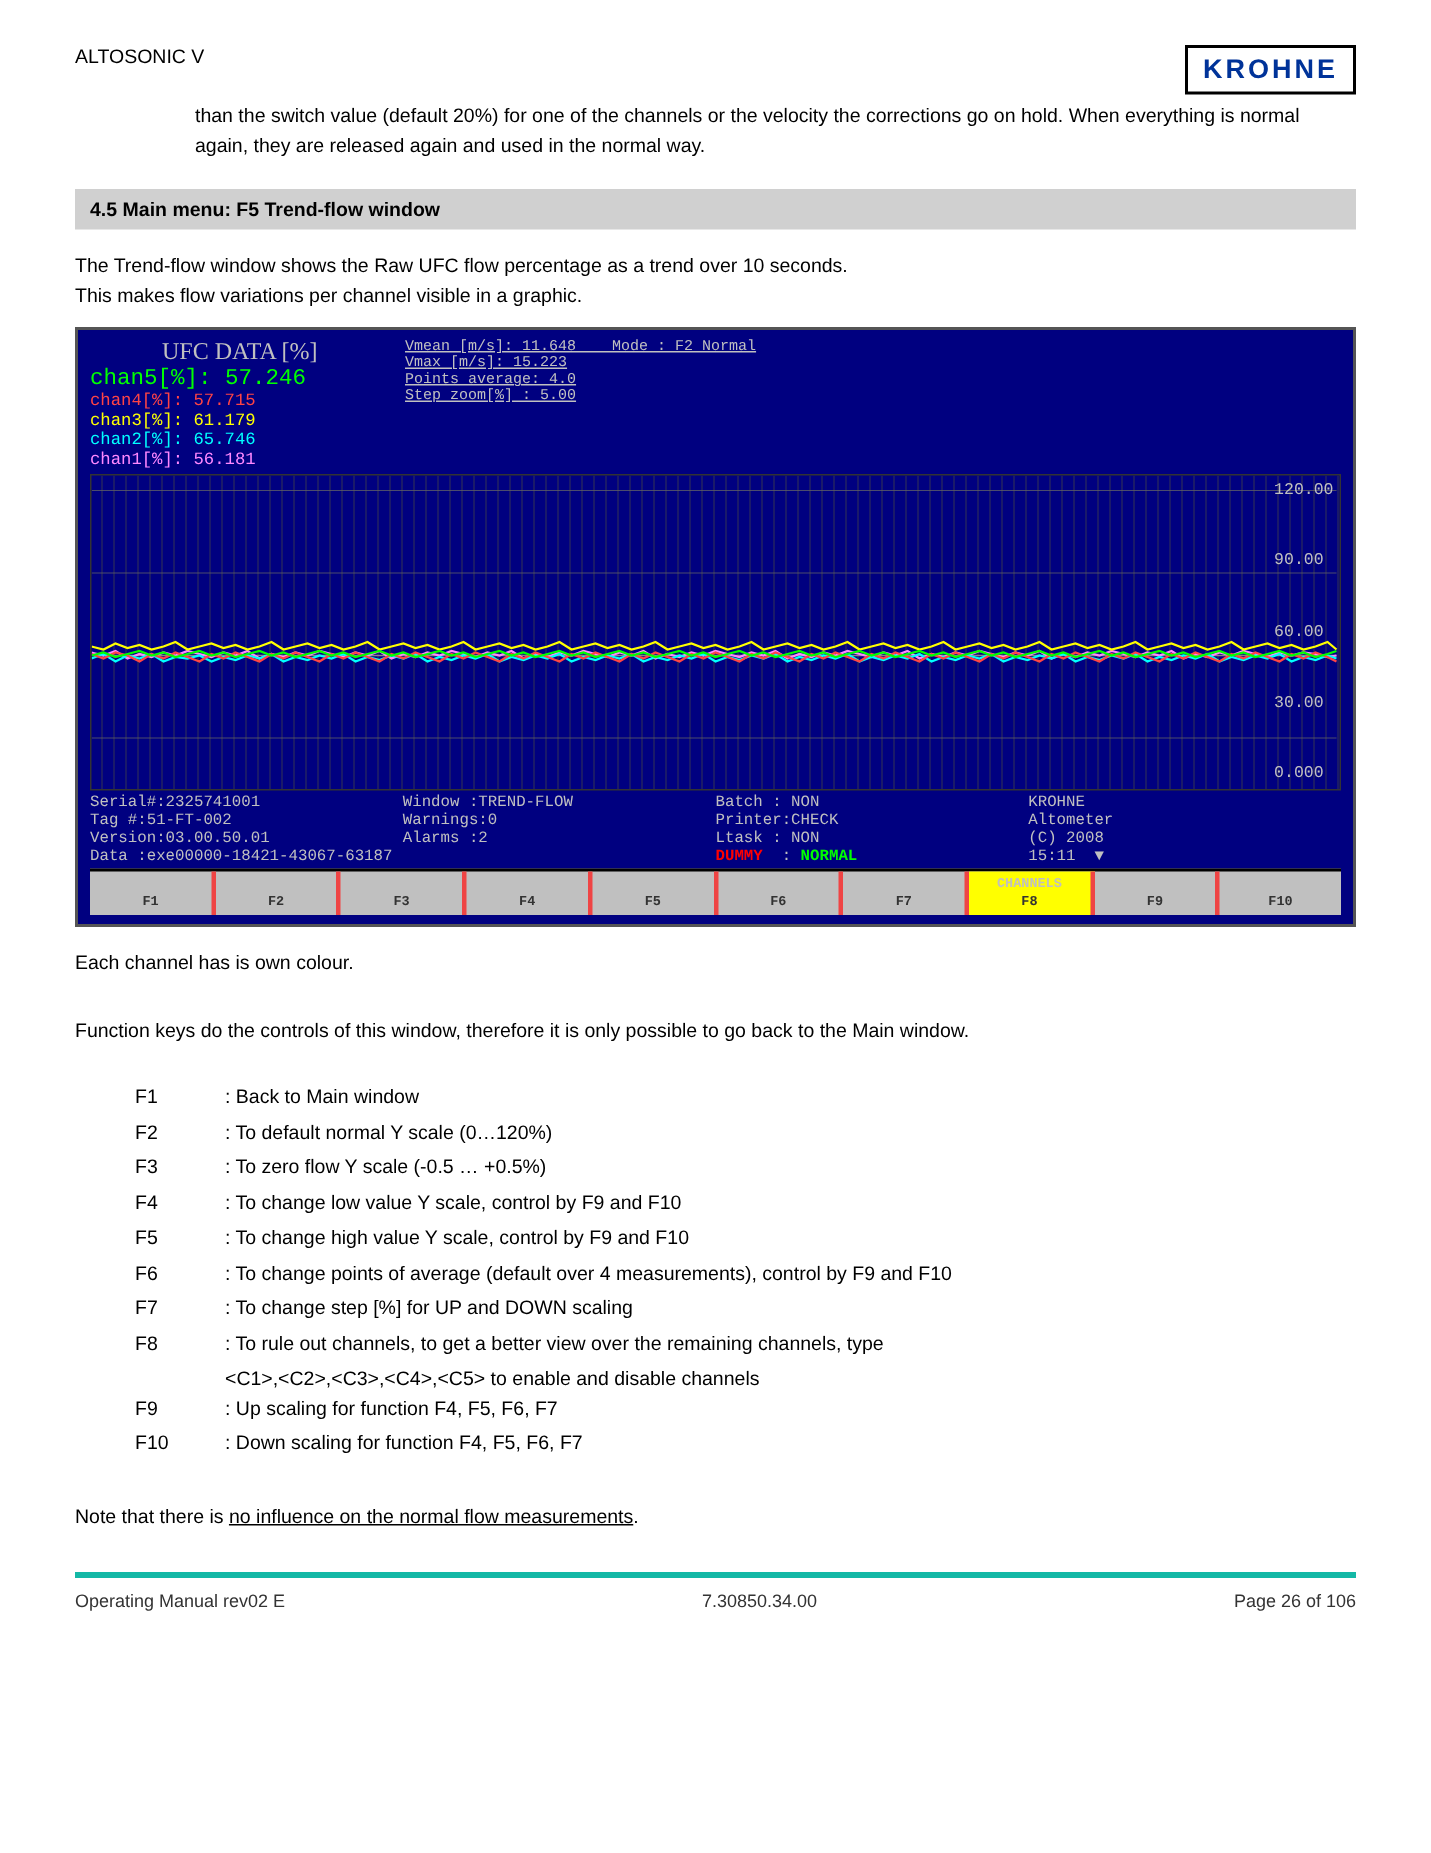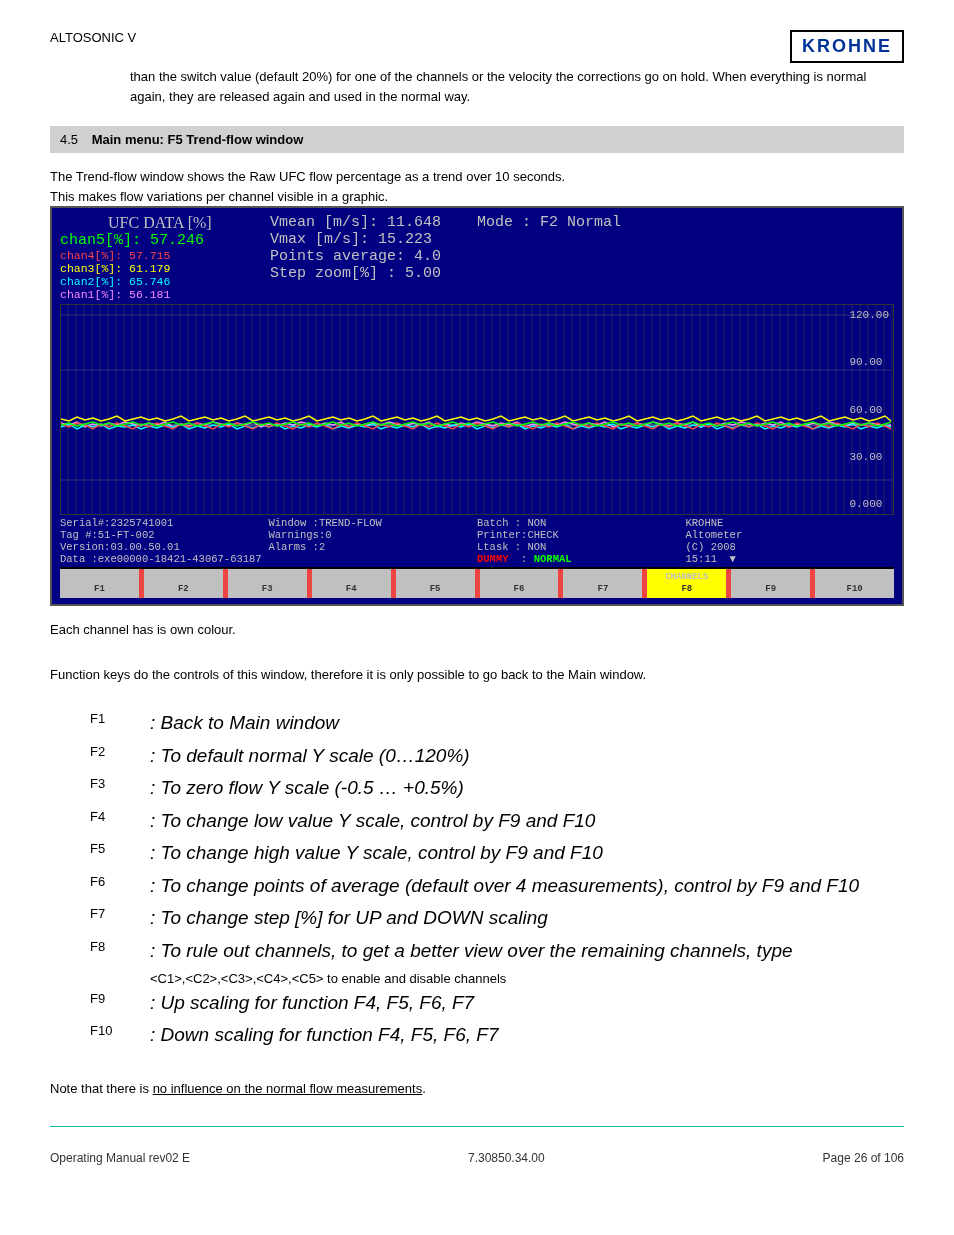--- a/index.html
+++ b/index.html
@@ -47,26 +47,25 @@
 
     
     .section-heading-bar {
       background: #d0d0d0;
       padding: 6px 10px;
       margin-bottom: 14px;
       font-weight: bold;
       font-size: 13px;
     }
     .section-number {
-      font-weight: normal;
-      margin-right: 10px;
+      font-weight: bold;
     }
 
     .section-intro {
-      margin-bottom: 0;
+      margin-bottom: 12px;
       font-size: 13px;
       line-height: 1.5;
     }
 
     
     .terminal {
       background: #000080;
       color: #c0c0c0;
       font-family: 'Courier New', monospace;
       font-size: 11.5px;
@@ -97,21 +96,21 @@
     
     .fkey-bar {
       background: #c0c0c0;
       display: flex;
       border-top: 2px solid #000;
     }
     .fkey {
       flex: 1;
       text-align: center;
       padding: 3px 2px;
-      border-right: 5px solid #ef4444;
+      border-right: 3px solid #ef4444;
       font-family: 'Courier New', monospace;
       font-size: 10px;
       font-weight: bold;
       line-height: 1.3;
     }
     .fkey:last-child { border-right: none; }
     .fkey .key-name { display: block; font-size: 9px; }
     .fkey .key-num { display: block; font-size: 9px; color: #333; }
     .fkey-highlight { background: #ffff00; }
 
@@ -133,40 +132,39 @@
       font-size: 13px;
       line-height: 1.5;
     }
     .fkey-item-key {
       width: 60px;
       flex-shrink: 0;
       font-size: 13px;
     }
     .fkey-item-desc {
       flex: 1;
-      font-size: 19px;
-      font-style: italic;
+      font-size: 13px;
     }
     .fkey-item-sub {
       margin-left: 60px;
       font-size: 13px;
       line-height: 1.5;
     }
 
     .note-text {
       font-size: 13px;
       margin-bottom: 20px;
     }
     .underline { text-decoration: underline; }
 
     
     .footer {
-      border-top: 1px solid #14b8a6;
+      border-top: 4px solid #14b8a6;
       margin-top: 30px;
-      padding-top: 24px;
+      padding-top: 8px;
       display: flex;
       justify-content: space-between;
       font-size: 12px;
       color: #333;
     }
     .channel-line {
       stroke-width: 1.5;
       fill: none;
     }
   </style>
@@ -201,21 +199,21 @@
 
     <div style="display:flex; margin-bottom:3px;">
       <div style="width:210px;">
         <div style="color:#c0c0c0; font-family:Liberation Serif, serif; font-size:16px;padding-left:48px;">UFC DATA   [%]</div>
         <div style="color:#00ff00; font-family:Liberation Mono, monospace; font-size:15px;">chan5[%]:   57.246</div>
         <div style="color:#ff4444; font-family:'Courier New',monospace; font-size:11.5px;">chan4[%]:   57.715</div>
         <div style="color:#ffff00; font-family:'Courier New',monospace; font-size:11.5px;">chan3[%]:   61.179</div>
         <div style="color:#00ffff; font-family:'Courier New',monospace; font-size:11.5px;">chan2[%]:   65.746</div>
         <div style="color:#ff88ff; font-family:'Courier New',monospace; font-size:11.5px;">chan1[%]:   56.181</div>
       </div>
-      <div style="flex:1; font-family:'Courier New',monospace; font-size:15px; color:#c0c0c0;">
+      <div style="flex:1; font-family:'Courier New',monospace; font-size:10px; color:#c0c0c0;text-decoration:underline;">
         <div>Vmean   [m/s]: 11.648&nbsp;&nbsp;&nbsp; Mode  : F2 Normal</div>
         <div>Vmax    [m/s]: 15.223</div>
         <div>Points average:   4.0</div>
         <div>Step  zoom[%] :  5.00</div>
       </div>
     </div>
 
     <div style="position:relative; background:#000080; height:211px; border:1px solid #333; overflow:hidden;">
       <svg width="100%" height="100%" xmlns="http://www.w3.org/2000/svg">
 

